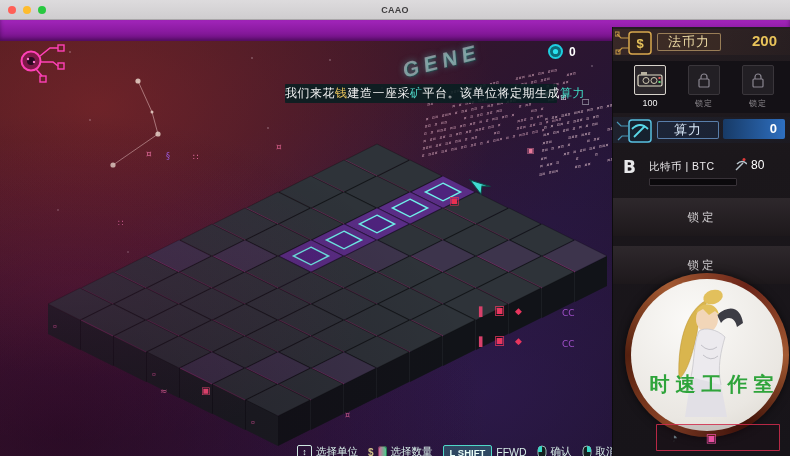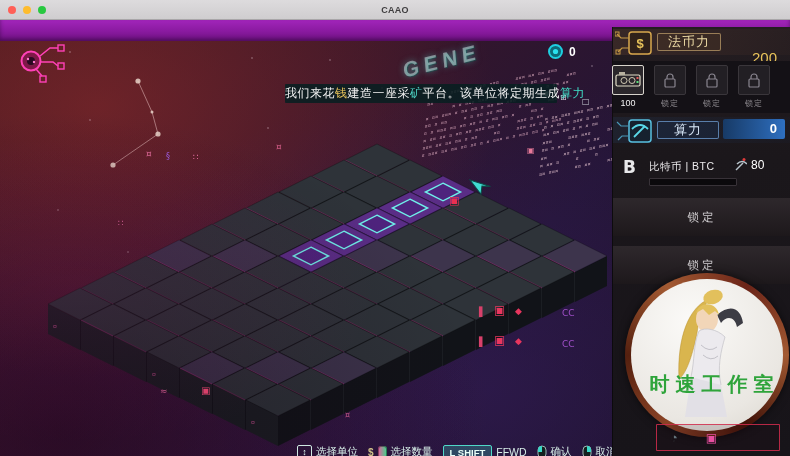--- a/index.html
+++ b/index.html
@@ -65,23 +65,23 @@
 
   
   #sidebar{position:absolute;left:612px;top:27px;width:178px;height:429px;z-index:10;
     background:linear-gradient(180deg,#241d21 0%,#1b171b 30%,#171419 100%);
     border-left:1px solid rgba(0,0,0,.5);box-sizing:border-box;}
   #fiat-row{position:absolute;left:0;top:2px;width:178px;height:26px;
     background:linear-gradient(90deg,rgba(95,62,50,.35),rgba(60,40,36,.2));}
   .res-label-box{position:absolute;left:44px;top:4px;width:62px;height:16px;border-radius:2px;
     text-align:center;line-height:16px;font-size:13px;letter-spacing:1px;}
   #fiat-label{border:1px solid rgba(205,170,115,.65);color:#ecd9a4;background:rgba(70,50,38,.45);}
-  #fiat-value{position:absolute;right:14px;top:3px;font-size:15px;font-weight:normal;color:#e8c35a;margin-top:17px;}
+  #fiat-value{position:absolute;right:14px;top:3px;font-size:15px;font-weight:bold;color:#e8c35a;}
   #units-row{position:absolute;left:0;top:34px;width:178px;height:52px;background:#141116;
-    display:flex;gap:12px;padding-left:0;box-sizing:border-box;padding-top:4px;}
+    display:flex;gap:24px;padding-left:22px;box-sizing:border-box;padding-top:4px;}
   .slot{width:30px;display:flex;flex-direction:column;align-items:center;gap:3px;}
   .slot-box{width:30px;height:28px;border-radius:2px;display:flex;align-items:center;justify-content:center;}
   .slot-active{border:1px solid #d8d4cc;background:#2b272b;}
   .slot-locked{border:1px solid #3a363b;background:#221f24;}
   .slot-count{font-size:9px;color:#f2f2f2;}
   .slot-lock-label{font-size:8px;color:#8f8b90;letter-spacing:1px;}
   #hash-row{position:absolute;left:0;top:90px;width:178px;height:26px;
     background:linear-gradient(90deg,rgba(35,55,85,.30),rgba(25,35,60,.15));}
   #hash-label{border:1px solid rgba(115,165,220,.7);color:#d8e8f8;background:rgba(25,45,75,.4);left:44px;width:60px;}
   #hash-value-box{position:absolute;left:110px;top:2px;width:62px;height:20px;border-radius:2px;

